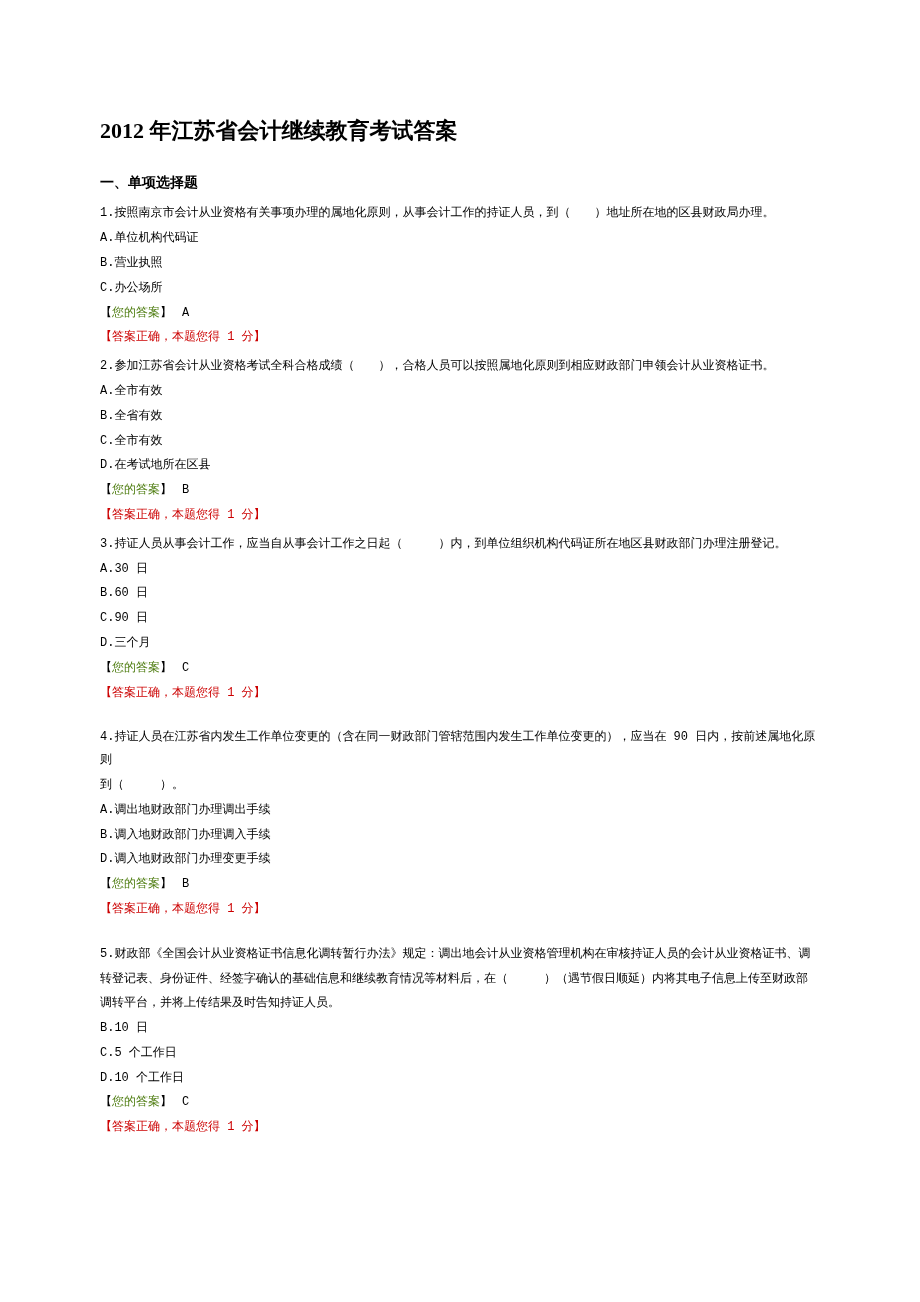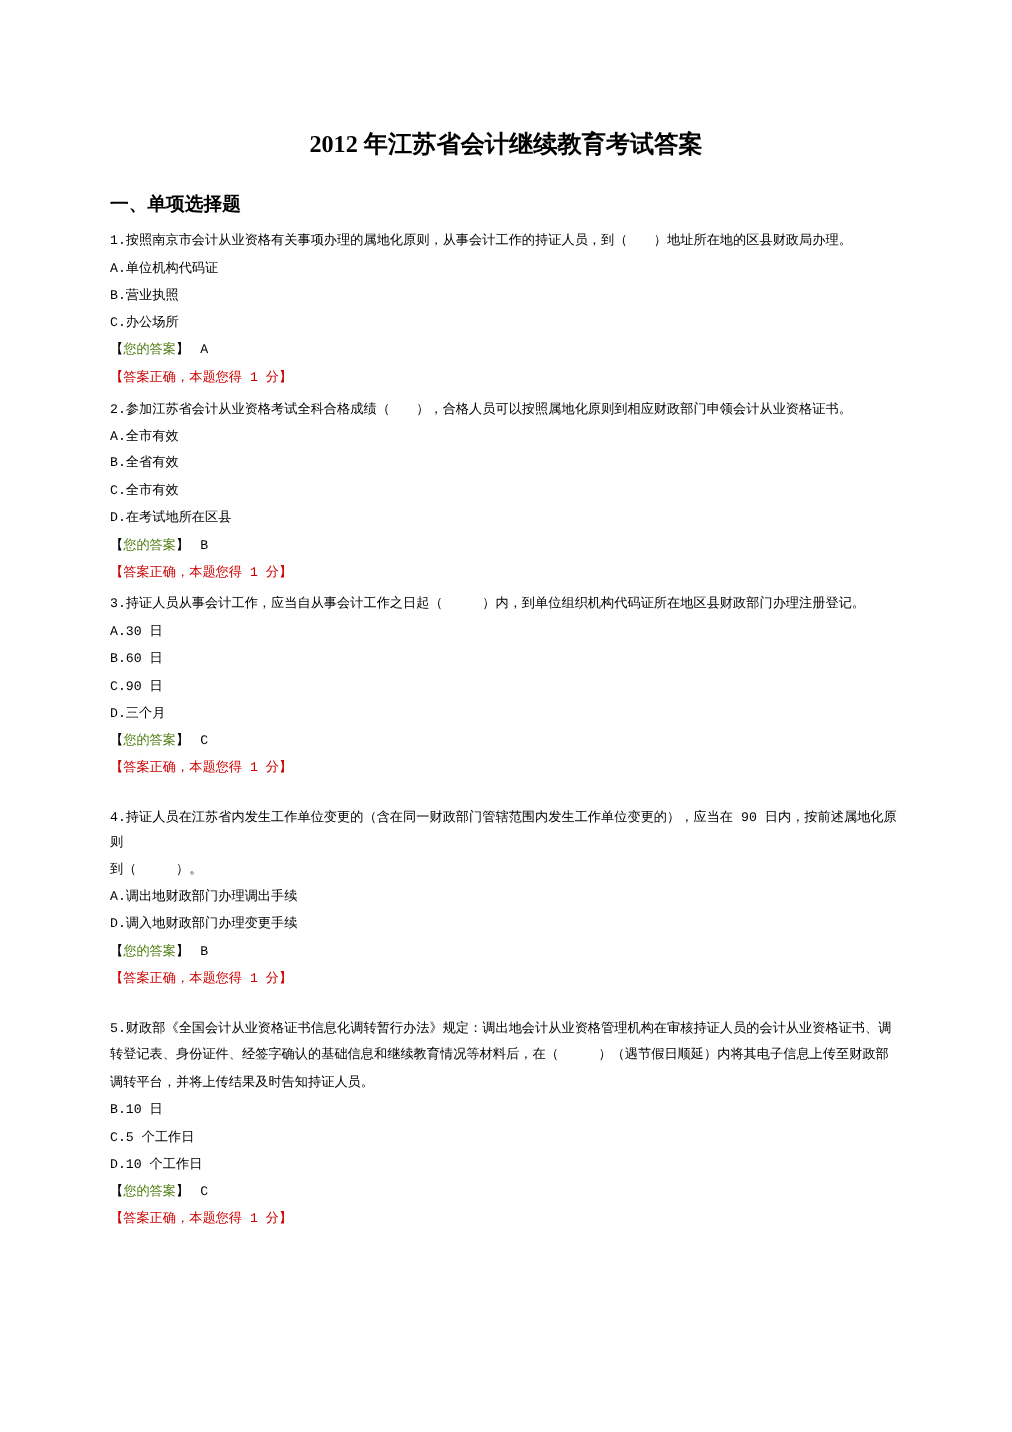--- a/index.html
+++ b/index.html
@@ -11,29 +11,29 @@
     color: #000;
     line-height: 1.9;
   }
   .page {
     width: 920px;
     min-height: 1302px;
     padding: 110px 100px 60px 100px;
     box-sizing: border-box;
   }
   .title {
-    text-align: center;
+    text-align: left;
     font-size: 22px;
     font-weight: bold;
     margin-bottom: 18px;
     font-family: "SimSun", "宋体", serif;
   }
   .section-header {
     font-weight: bold;
-    font-size: 17px;
+    font-size: 14px;
     margin-bottom: 6px;
   }
   .question-block {
     margin-bottom: 6px;
     font-family: Liberation Mono, monospace;
   }
   .q-line {
     margin: 2px 0;
   }
   .answer-label .bracket {
@@ -94,20 +94,21 @@
     </div>
     <div class="q-line correct">【答案正确，本题您得 1 分】</div>
   </div>
 
   <div class="spacer"></div>
 
   <div class="question-block">
     <div class="q-line">4.持证人员在江苏省内发生工作单位变更的（含在同一财政部门管辖范围内发生工作单位变更的），应当在 90 日内，按前述属地化原则</div>
     <div class="q-line">到（　　　）。</div>
     <div class="q-line">A.调出地财政部门办理调出手续</div>
+    <div class="q-line">B.调入地财政部门办理调入手续</div>
     <div class="q-line">D.调入地财政部门办理变更手续</div>
     <div class="q-line answer-label">
       <span class="bracket">【</span><span class="inner">您的答案</span><span class="bracket">】</span><span class="answer-val">B</span>
     </div>
     <div class="q-line correct">【答案正确，本题您得 1 分】</div>
   </div>
 
   <div class="spacer"></div>
 
   <div class="question-block">

